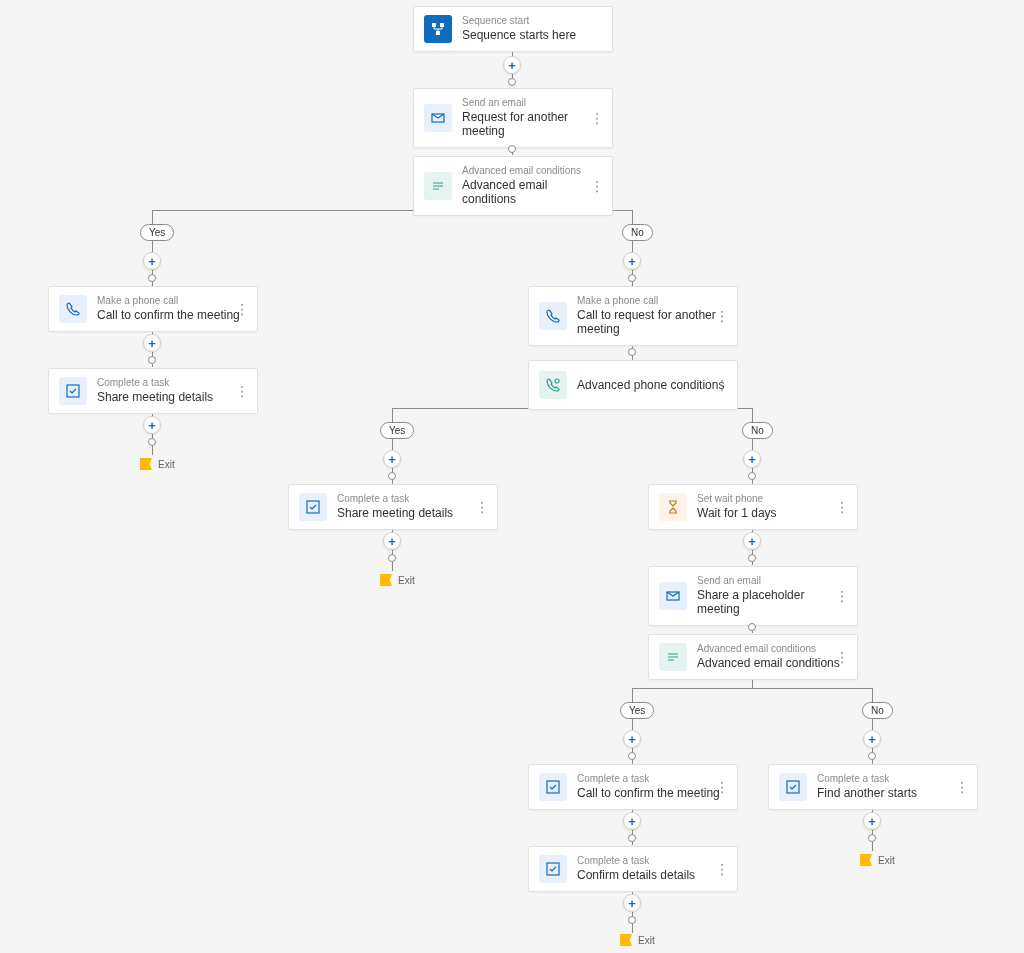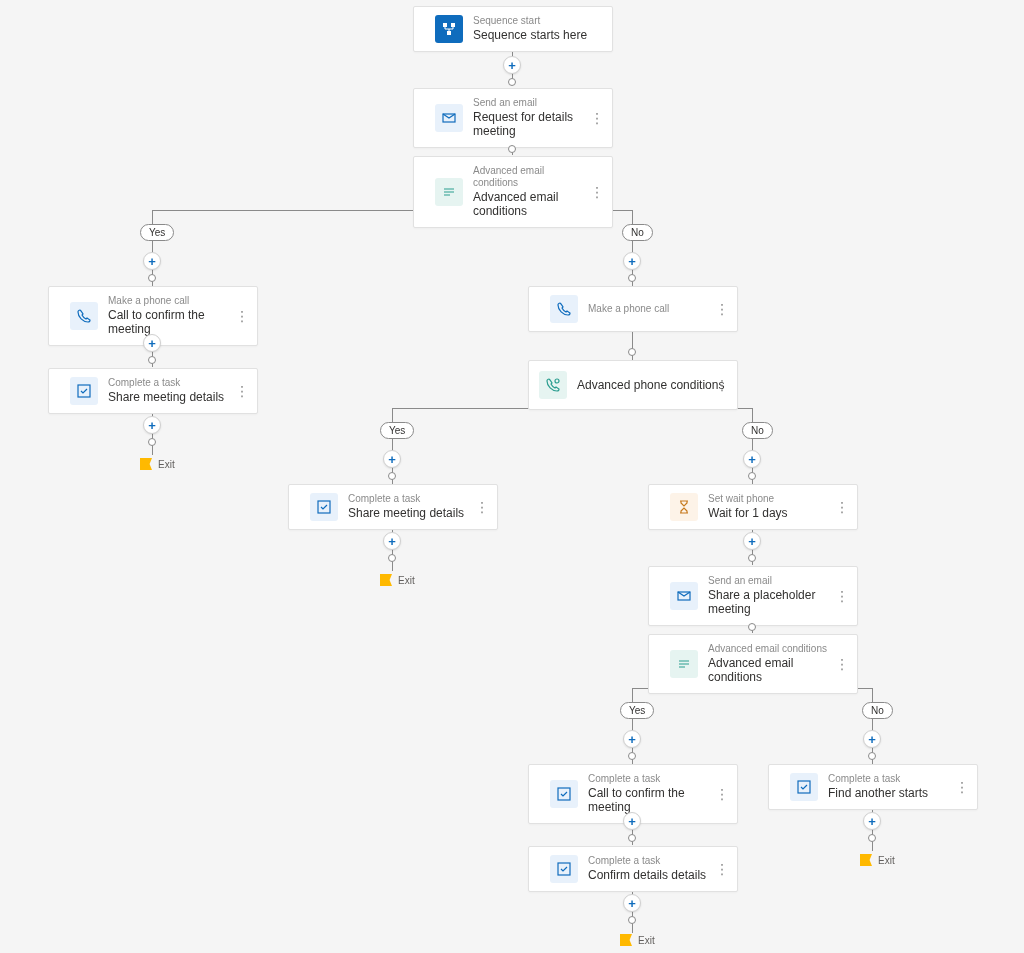--- a/index.html
+++ b/index.html
@@ -12,21 +12,21 @@
   overflow: hidden;
 }
 .canvas { position: absolute; top: 0; left: 0; width: 1024px; height: 953px; }
 .card {
   position: absolute;
   background: #fff;
   border: 1px solid #e1e1e1;
   border-radius: 2px;
   display: flex;
   align-items: center;
-  padding: 8px 21px;
+  padding: 8px 10px;
   box-shadow: 0 1px 2px rgba(0,0,0,0.03);
 }
 .card .icon-wrap {
   width: 28px; height: 28px;
   border-radius: 3px;
   display: flex; align-items: center; justify-content: center;
   flex-shrink: 0;
   margin-right: 10px;
 }
 .icon-start { background: #0f6cbd; color: #fff; }
@@ -162,21 +162,21 @@
 
 <div class="card" style="left:413px; top:88px; width:200px;">
   <div class="icon-wrap icon-email">
     <svg class="icon" viewBox="0 0 16 16" fill="none" stroke="currentColor" stroke-width="1.2">
           <rect x="2" y="4" width="12" height="8"></rect>
           <path d="M2 4l6 4 6-4"></path>
         </svg>
   </div>
   <div class="texts">
     <div class="type-label">Send an email</div>
-    <div class="title-label">Request for details meeting</div>
+    <div class="title-label">Request for another meeting</div>
   </div>
   <div class="dots">⋮</div>
 </div>
 <div class="hollow" style="left:508px; top:145px;"></div>
 
 <div class="card" style="left:413px; top:156px; width:200px;">
   <div class="icon-wrap icon-cond">
     <svg class="icon" viewBox="0 0 16 16" fill="none" stroke="currentColor" stroke-width="1.2">
           <path d="M3 5h10M3 8h10M3 11h6"></path>
         </svg>
@@ -231,20 +231,21 @@
 </div>
 
 <div class="card" style="left:528px; top:286px; width:210px;">
   <div class="icon-wrap icon-phone">
     <svg class="icon" viewBox="0 0 16 16" fill="none" stroke="currentColor" stroke-width="1.2">
           <path d="M4 2c-1 0-2 1-2 2 0 5 5 10 10 10 1 0 2-1 2-2l-3-2-1 1c-2-1-3-2-4-4l1-1-2-3z"></path>
         </svg>
   </div>
   <div class="texts">
     <div class="type-label">Make a phone call</div>
+    <div class="title-label">Call to request for another meeting</div>
   </div>
   <div class="dots">⋮</div>
 </div>
 <div class="hollow" style="left:628px; top:348px;"></div>
 
 <div class="card" style="left:528px; top:360px; width:210px; padding:10px;">
   <div class="icon-wrap icon-cond">
     <svg class="icon" viewBox="0 0 16 16" fill="none" stroke="currentColor" stroke-width="1.2">
           <path d="M4 2c-1 0-2 1-2 2 0 5 5 10 10 10 1 0 2-1 2-2l-3-2-1 1c-2-1-3-2-4-4l1-1-2-3z"></path>
           <circle cx="12" cy="4" r="2"></circle>

